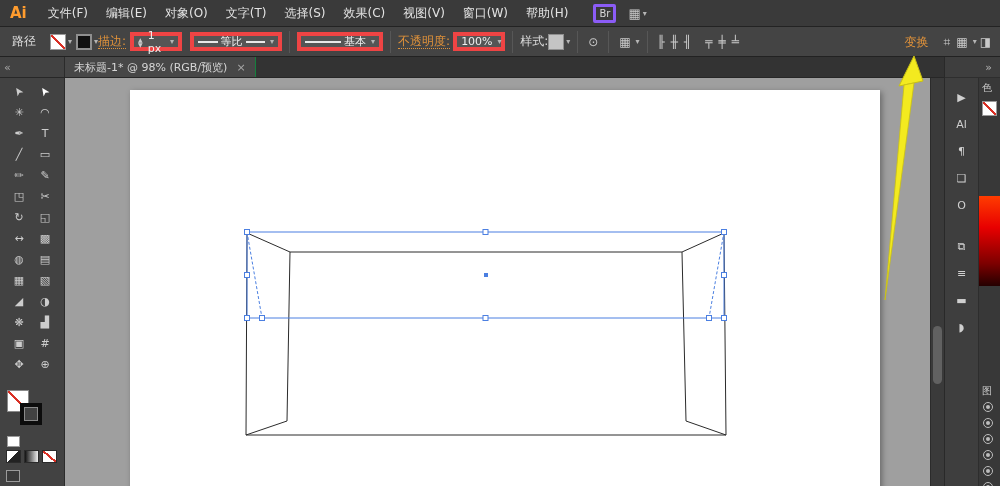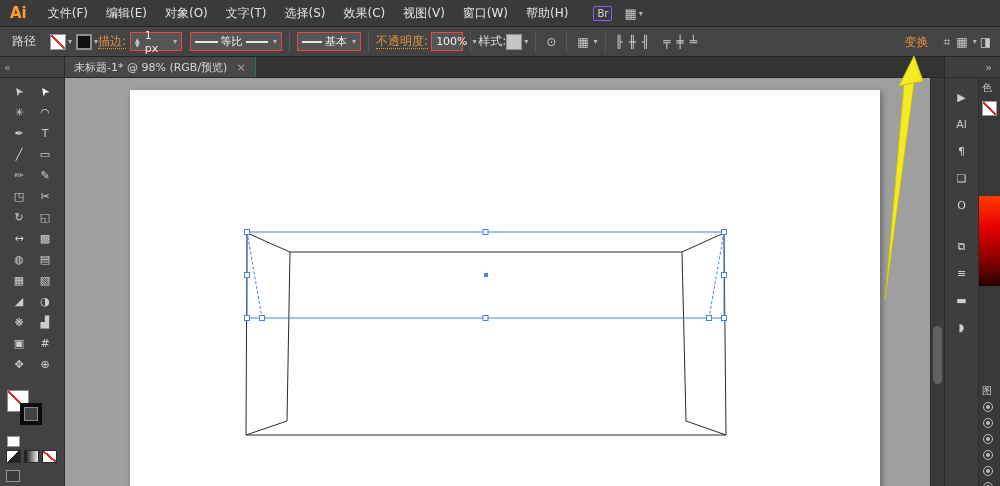--- a/index.html
+++ b/index.html
@@ -8,36 +8,36 @@
     width:1000px; height:486px; position:relative; overflow:hidden;
     background:#3c3c3c; font-family:"DejaVu Sans", sans-serif;
     -webkit-font-smoothing:antialiased;
   }
   
   .menubar { position:absolute; left:0; top:0; right:0; height:27px;
     background:#3a3a3a; border-bottom:1px solid #232323;
     display:flex; align-items:center; }
   .logo { color:#ff9c2e; font-weight:bold; font-size:15px; padding:0 12px 0 10px; }
   .menu-item { color:#e3e3e3; font-size:12px; padding:8px 9px; line-height:26px; cursor:default; }
-  .br-badge { color:#d8d8d8; font-size:10px; border:1px solid #8b5cf6; border-radius:2px;
+  .br-badge { color:#d8d8d8; font-size:10px; border:3px solid #8b5cf6; border-radius:2px;
     padding:0 3px; margin-left:16px; line-height:13px; }
   .ws-icon { color:#c9c9c9; font-size:13px; margin-left:12px; }
   .mini-dd { color:#b5b5b5; font-size:8px; margin-left:2px; }
   
   .controlbar { position:absolute; left:0; top:27px; right:0; height:30px;
     background:#444444; border-bottom:1px solid #222;
     display:flex; align-items:center; padding:0 6px 0 12px; }
   .cb-label { color:#dddddd; font-size:12px; }
   .link { color:#e0923a; font-size:12px; border-bottom:1px dotted #e0923a; line-height:14px; }
   .link.plain { border-bottom:none; }
   .swatch-none { width:16px; height:16px; background:#fff; border:1px solid #9a9a9a;
     background-image:linear-gradient(to top right, transparent 44%, #d93025 44%, #d93025 56%, transparent 56%); }
   .swatch-dark { width:16px; height:16px; background:#101010; border:2px solid #8f8f8f; }
   .swatch-style { width:16px; height:16px; background:#c4c4c4; border:1px solid #8f8f8f; }
-  .field { background:#555555; border:1px solid #ef4444; color:#eeeeee; font-size:11px;
+  .field { background:#555555; border:4px solid #ef4444; color:#eeeeee; font-size:11px;
     height:19px; display:flex; align-items:center; padding:0 4px; gap:3px; }
   .field .line { height:0; border-top:2px solid #e8e8e8; flex:1; min-width:10px; }
   .spin { display:flex; flex-direction:column; justify-content:center; line-height:5px;
     color:#cccccc; font-size:6px; margin-right:2px; }
   .sep { width:1px; height:22px; background:#2d2d2d; border-right:1px solid #575757; margin:0 7px; }
   .icon-btn { color:#c9c9c9; font-size:12px; padding:0 3px; display:flex; align-items:center; }
   .spacer { flex:1; }
   
   .tabbar { position:absolute; left:0; top:57px; right:0; height:21px;
     background:#333333; border-bottom:1px solid #272727; display:flex; }
@@ -148,30 +148,30 @@
 
   <span class="field" style="width:92px; margin-left:8px">
     <span class="line"></span>
     <span>等比</span>
     <span class="line"></span>
     <span class="mini-dd">▾</span>
   </span>
 
   <span class="sep"></span>
 
-  <span class="field" style="width:64px">
+  <span class="field" style="width:86px">
     <span class="line"></span>
     <span>基本</span>
     <span class="mini-dd">▾</span>
   </span>
 
   <span class="sep"></span>
 
   <span class="link">不透明度:</span>
-  <span class="field" style="width:32px; margin-left:3px">
+  <span class="field" style="width:52px; margin-left:3px">
     <span>100%</span>
     <span class="mini-dd">▾</span>
   </span>
 
   <span class="sep"></span>
 
   <span class="cb-label">样式:</span>
   <span class="swatch-style"></span>
   <span class="mini-dd">▾</span>
 

